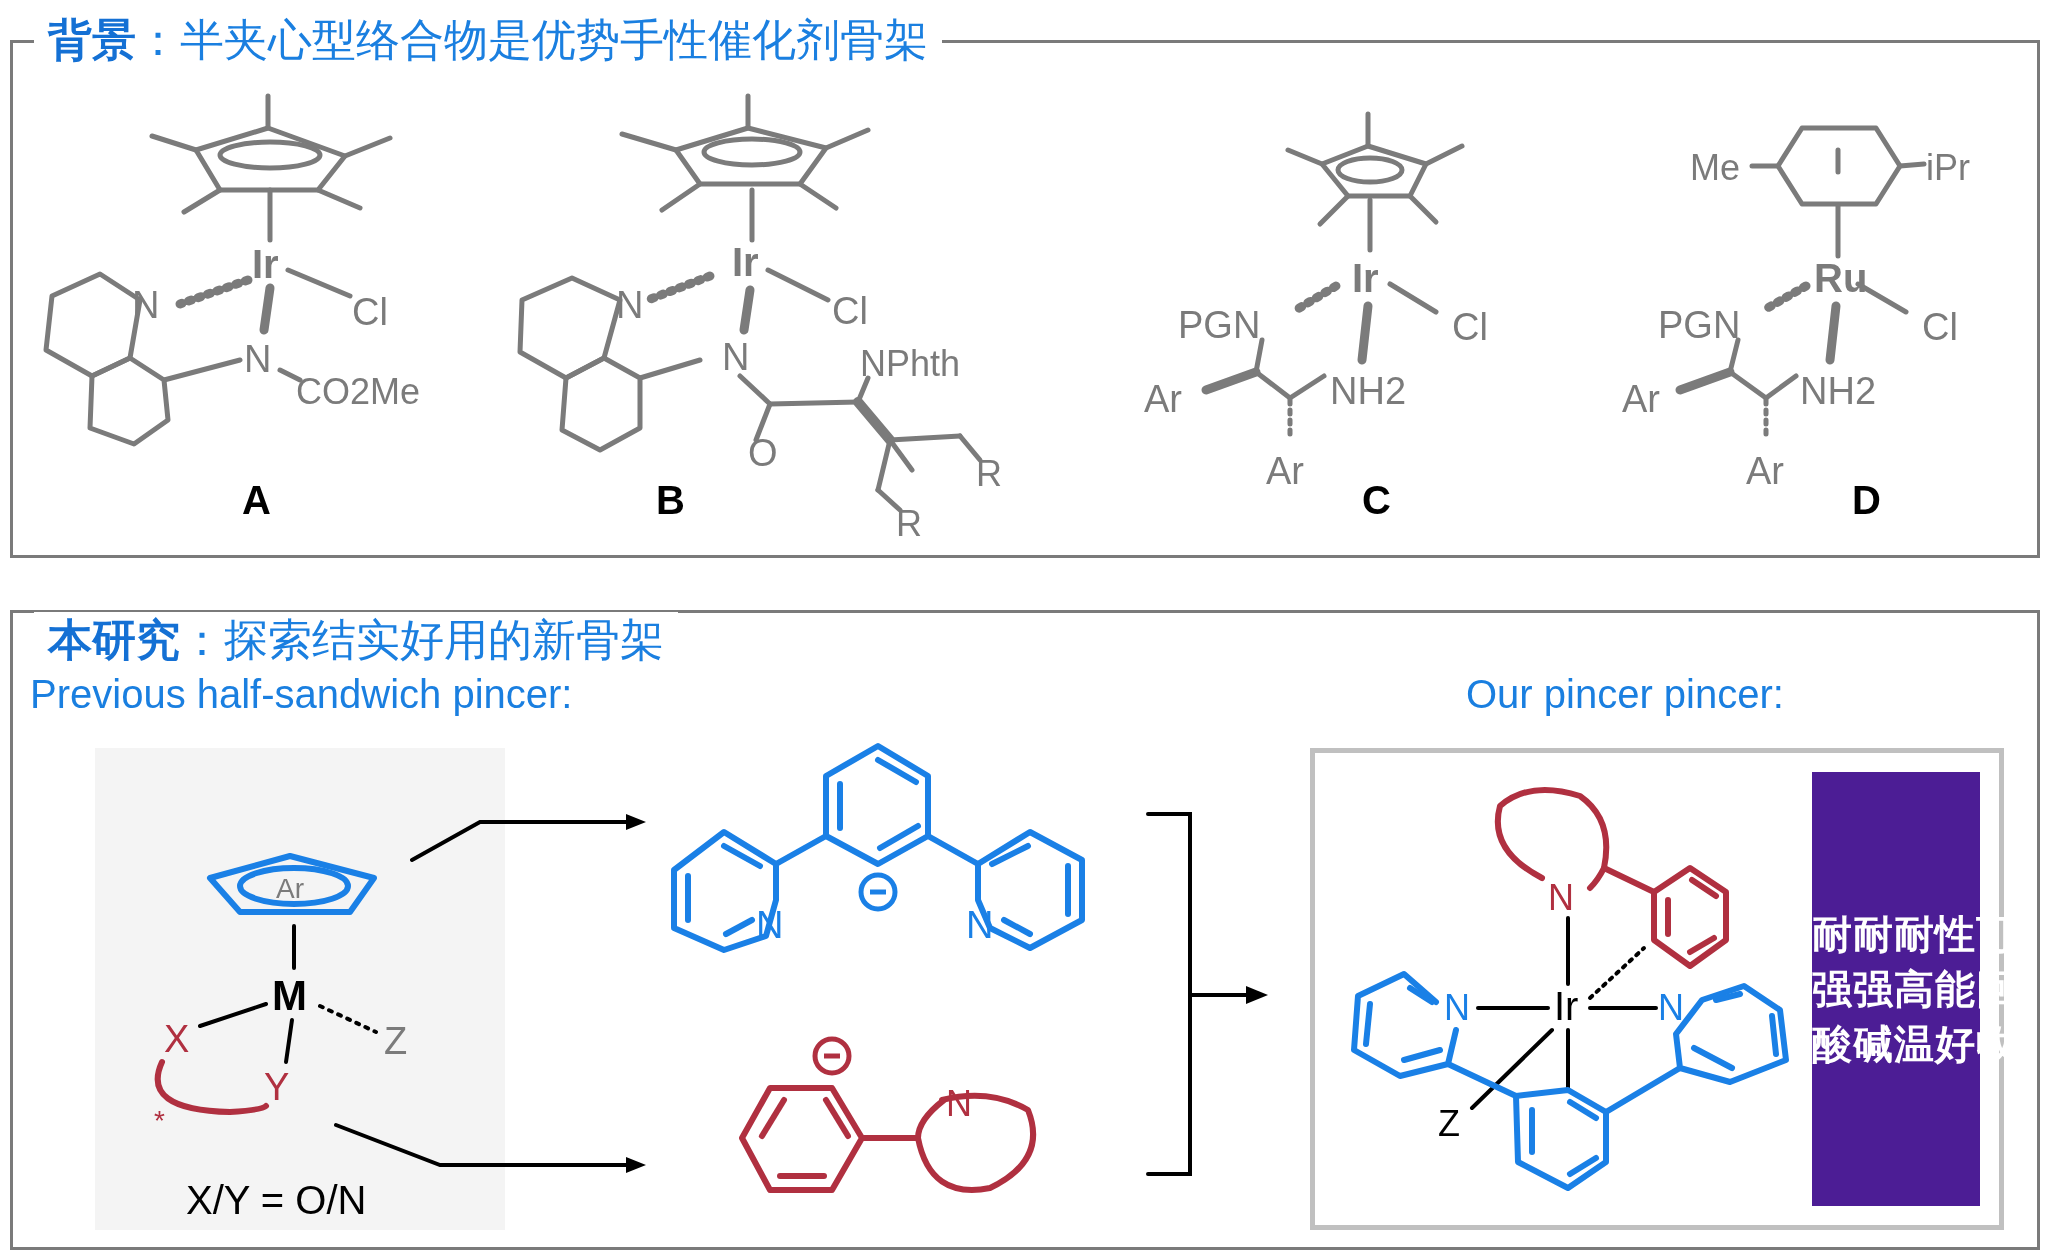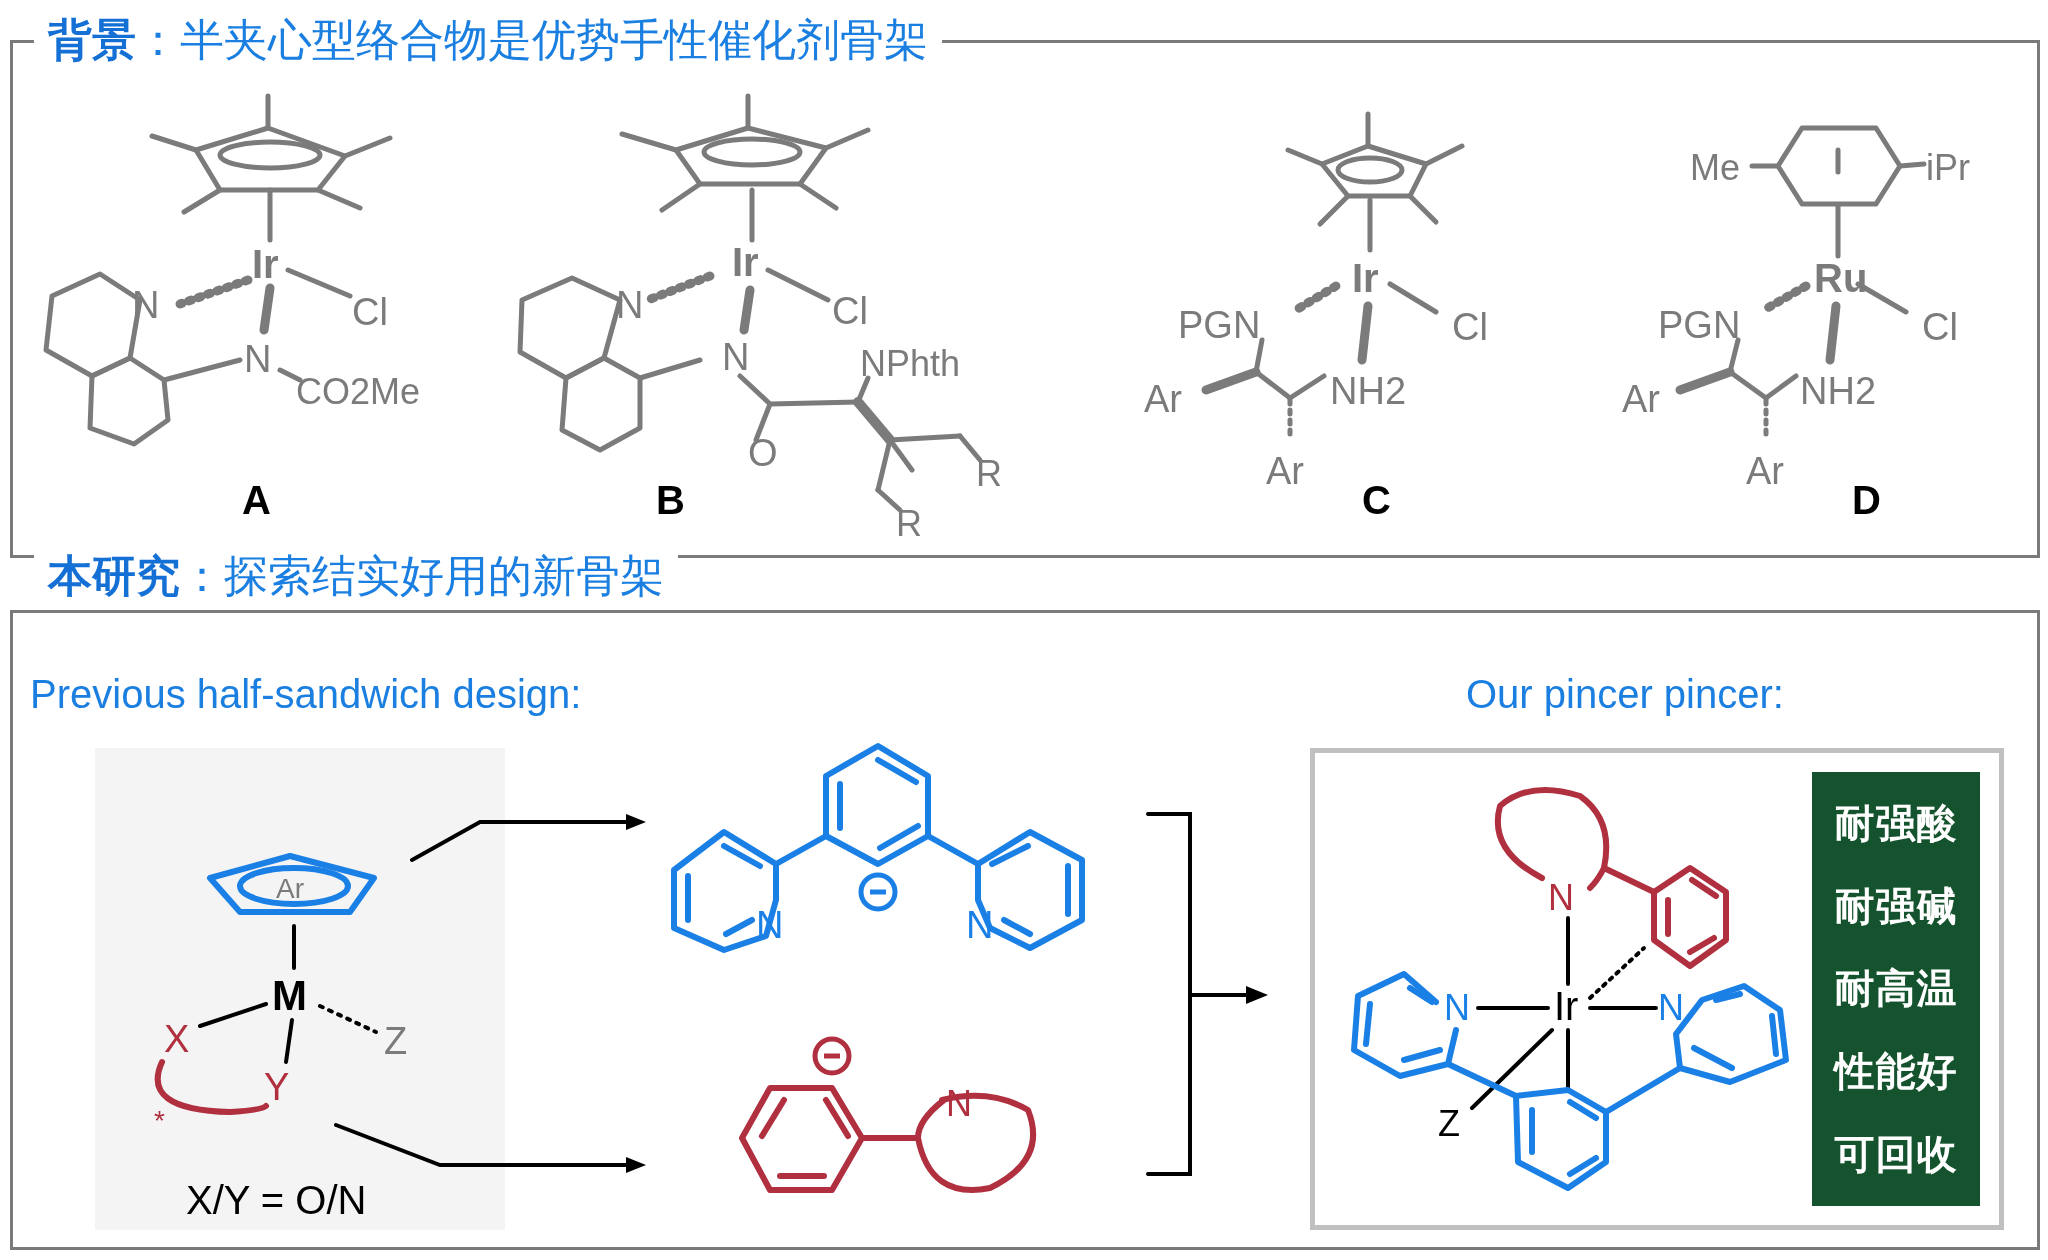--- a/index.html
+++ b/index.html
@@ -8,37 +8,37 @@
   .panel-title{position:absolute;background:#fff;padding:0 14px;font-size:44px;line-height:56px;color:#1a7fe0;white-space:nowrap;font-family:"DejaVu Sans","Liberation Sans",sans-serif;}
   .panel-title b{font-weight:bold;color:#1470d4;margin-top:32px;}
   .heading{position:absolute;font-size:40px;color:#1a7fe0;white-space:nowrap;}
   svg{position:absolute;left:0;top:0;}
   .gray{stroke:#7b7b7b;fill:none;stroke-width:5;stroke-linecap:round;stroke-linejoin:round;}
   .gtext{fill:#7b7b7b;font-family:"Liberation Sans",sans-serif;}
   .btext{fill:#000;font-family:"Liberation Sans",sans-serif;}
   .blue{stroke:#1a80e6;fill:none;stroke-width:6;stroke-linecap:round;stroke-linejoin:round;}
   .red{stroke:#b03040;fill:none;stroke-width:6;stroke-linecap:round;stroke-linejoin:round;}
   .blk{stroke:#000;fill:none;stroke-width:4;stroke-linecap:round;}
-  .props{position:absolute;left:1812px;top:772px;width:168px;height:434px;background:#14532d;display:flex;flex-direction:column;justify-content:space-around;align-items:center;padding:10px 0;box-sizing:border-box;}
+  .props{position:absolute;left:1812px;top:772px;width:168px;height:434px;background:#4c1d95;display:flex;flex-direction:row;justify-content:space-around;align-items:center;padding:10px 0;box-sizing:border-box;}
   .props span{color:#fff;font-size:40px;font-weight:bold;font-family:"DejaVu Sans",sans-serif;letter-spacing:1px;}
 </style>
 </head>
 <body>
 
 <div class="panel" style="left:10px;top:40px;width:2030px;height:518px;"></div>
 <div class="panel-title" style="left:34px;top:12px;">
   <b>背景</b><span>：</span><span>半夹心型络合物是优势手性催化剂骨架</span>
 </div>
 
 <div class="panel" style="left:10px;top:610px;width:2030px;height:640px;"></div>
-<div class="panel-title" style="left:34px;top:548px;">
+<div class="panel-title" style="left:34px;top:612px;">
   <b>本研究</b><span>：</span><span>探索结实好用的新骨架</span>
 </div>
 
-<div class="heading" style="left:30px;top:672px;">Previous half-sandwich design:</div>
+<div class="heading" style="left:30px;top:672px;">Previous half-sandwich pincer:</div>
 <div class="heading" style="left:1466px;top:672px;">Our pincer pincer:</div>
 
 <div style="position:absolute;left:95px;top:748px;width:410px;height:482px;background:#f4f4f4;"></div>
 
 <div style="position:absolute;left:1310px;top:748px;width:694px;height:482px;border:5px solid #c0c0c0;box-sizing:border-box;"></div>
 
 <svg width="2048" height="1260">
 
   <g>
     <g class="gray">

